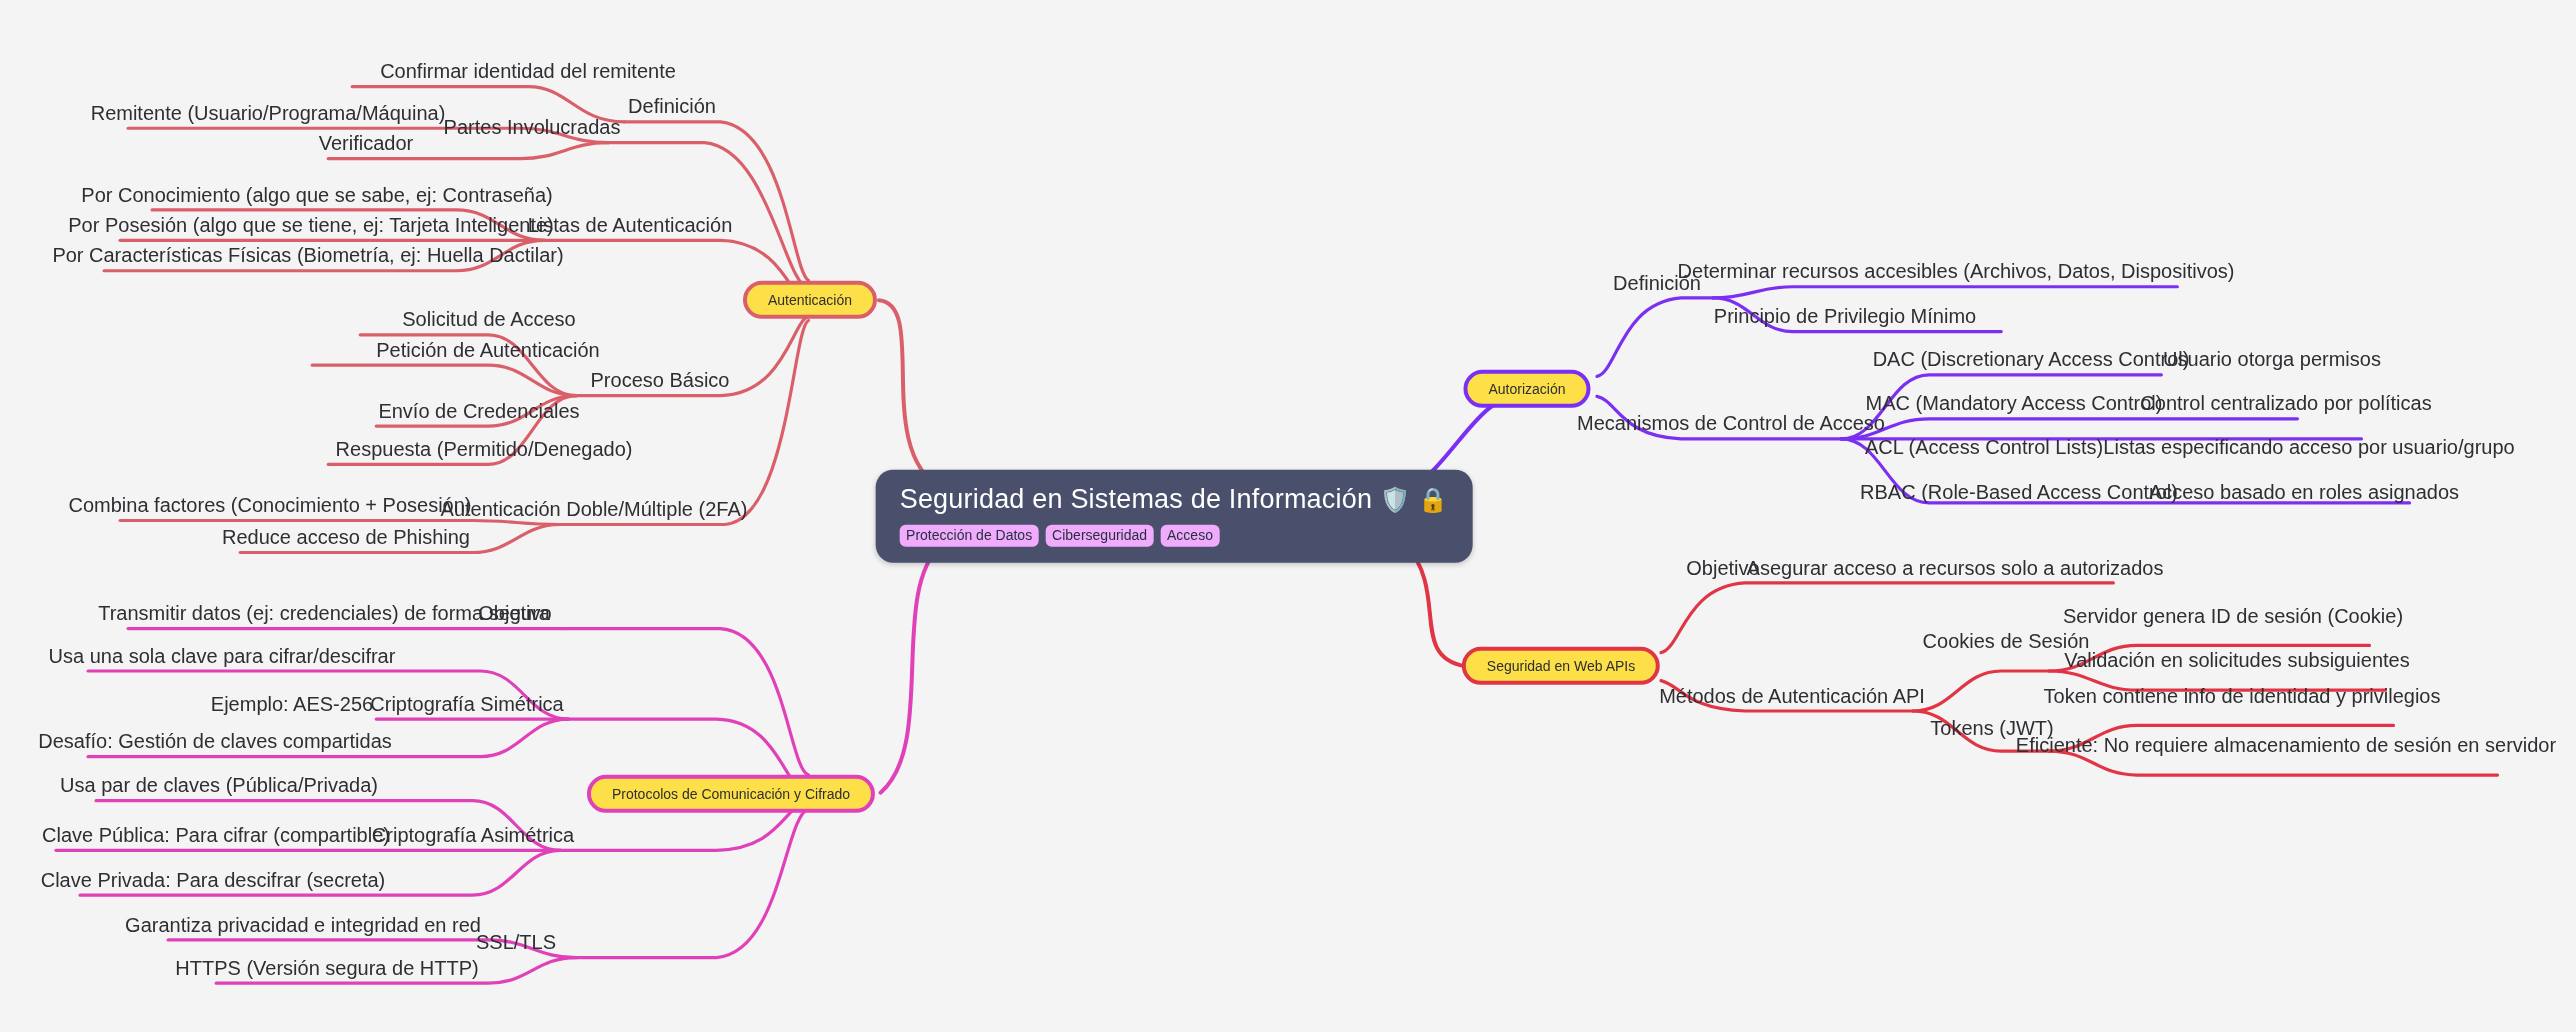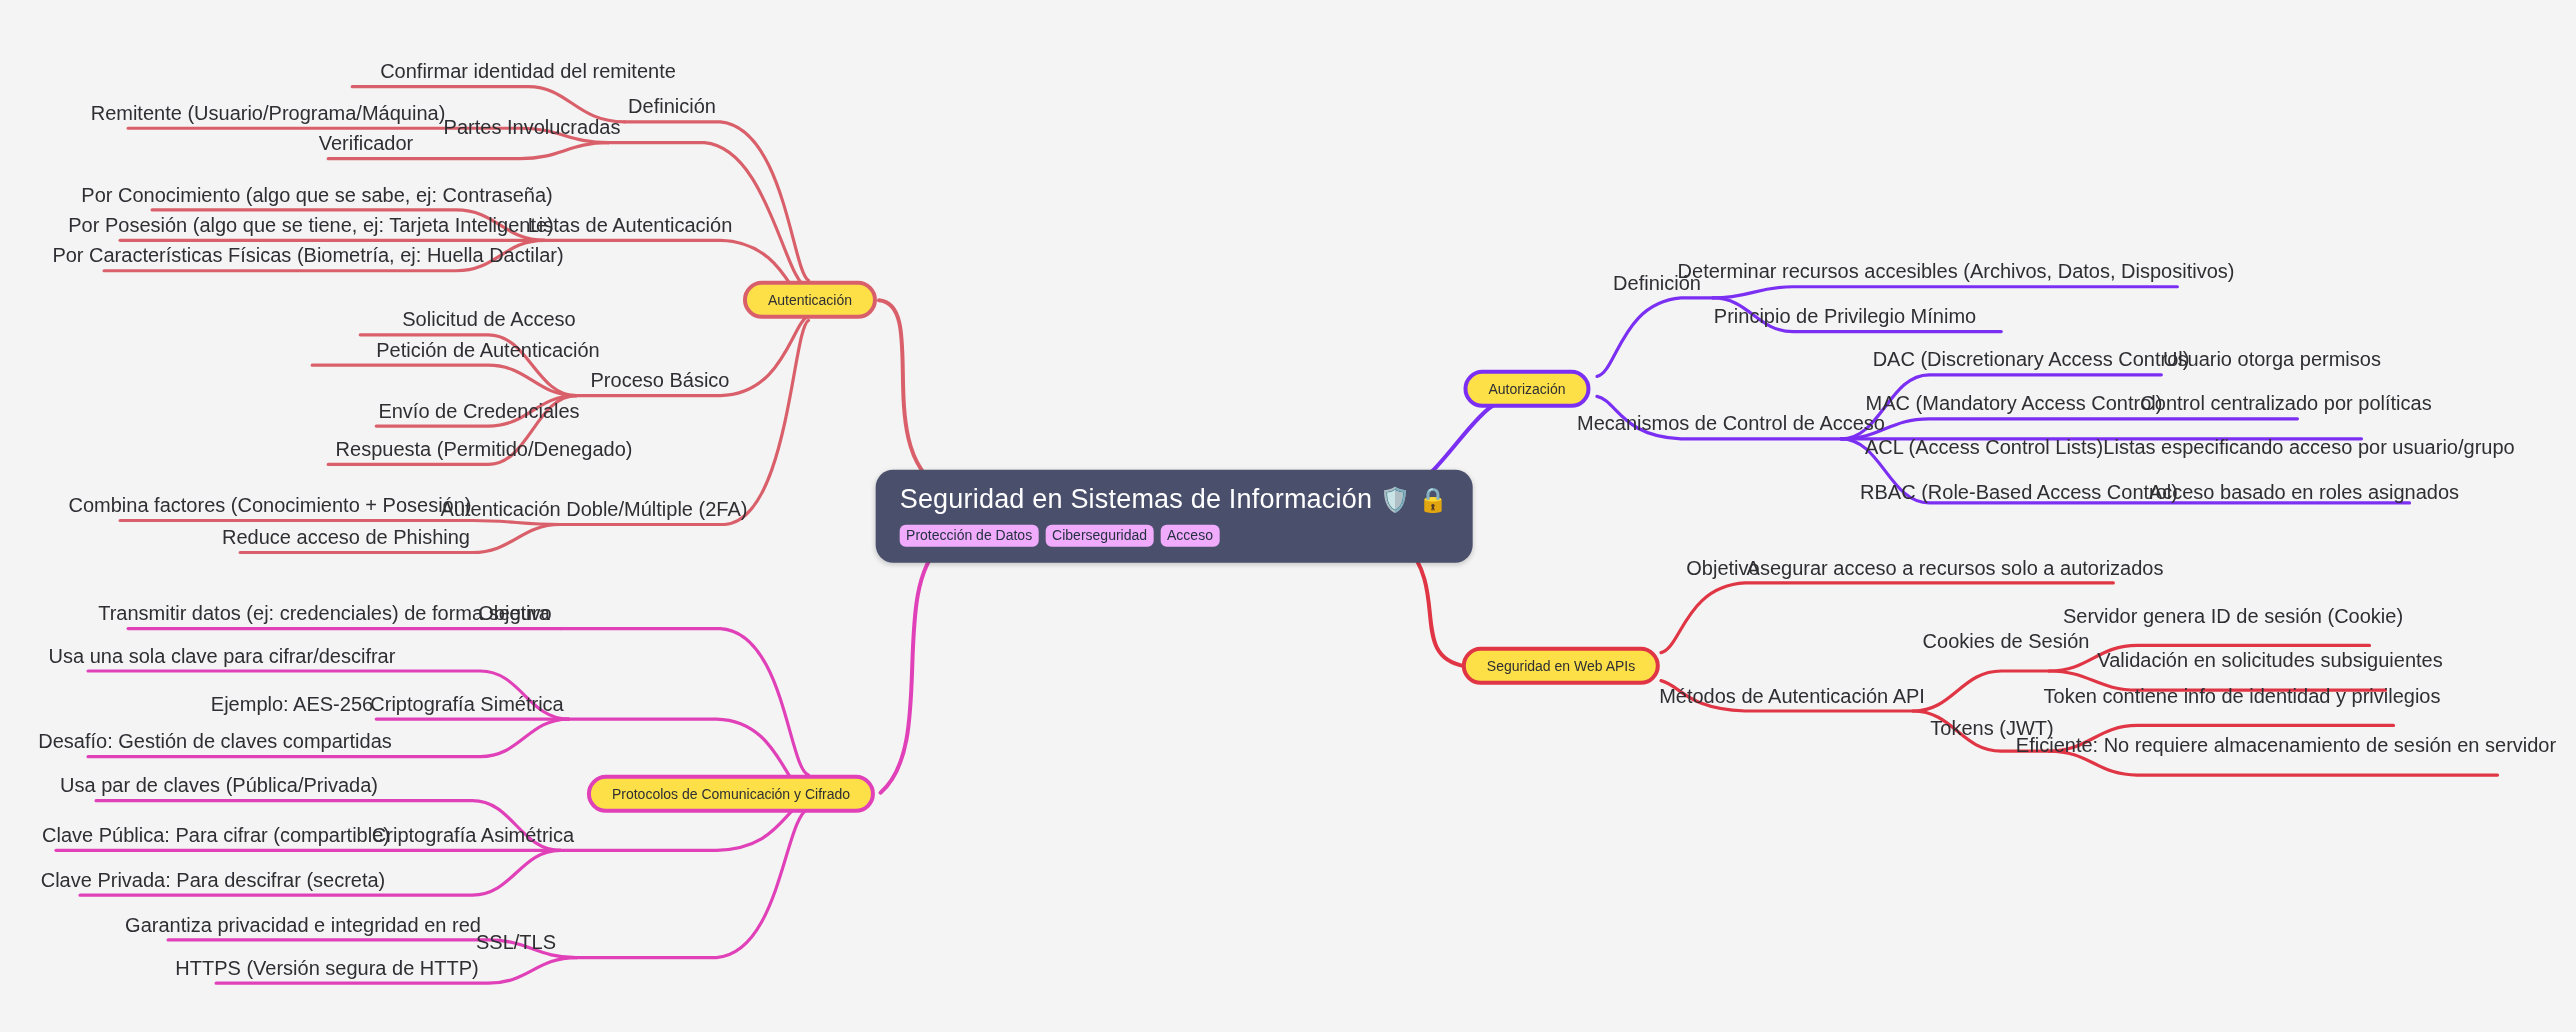--- a/index.html
+++ b/index.html
@@ -249,19 +249,19 @@
   <div class="lbl" style="left:2309px;top:459px;">Listas especificando acceso por usuario/grupo</div>
   <div class="lbl" style="left:2019px;top:504px;">RBAC (Role-Based Access Control)</div>
   <div class="lbl" style="left:2304px;top:504px;">Acceso basado en roles asignados</div>
 
   <div class="lbl" style="left:1723px;top:580px;">Objetivo</div>
   <div class="lbl" style="left:1955px;top:580px;">Asegurar acceso a recursos solo a autorizados</div>
 
   <div class="lbl" style="left:1792px;top:708px;">Métodos de Autenticación API</div>
   <div class="lbl" style="left:2006px;top:653px;">Cookies de Sesión</div>
   <div class="lbl" style="left:2233px;top:628px;">Servidor genera ID de sesión (Cookie)</div>
-  <div class="lbl" style="left:2237px;top:672px;margin-left:33px;">Validación en solicitudes subsiguientes</div>
+  <div class="lbl" style="left:2237px;top:672px;">Validación en solicitudes subsiguientes</div>
   <div class="lbl" style="left:1992px;top:740px;">Tokens (JWT)</div>
   <div class="lbl" style="left:2242px;top:708px;">Token contiene info de identidad y privilegios</div>
   <div class="lbl" style="left:2286px;top:757px;">Eficiente: No requiere almacenamiento de sesión en servidor</div>
 
 </div>
 
 
 </body></html>

